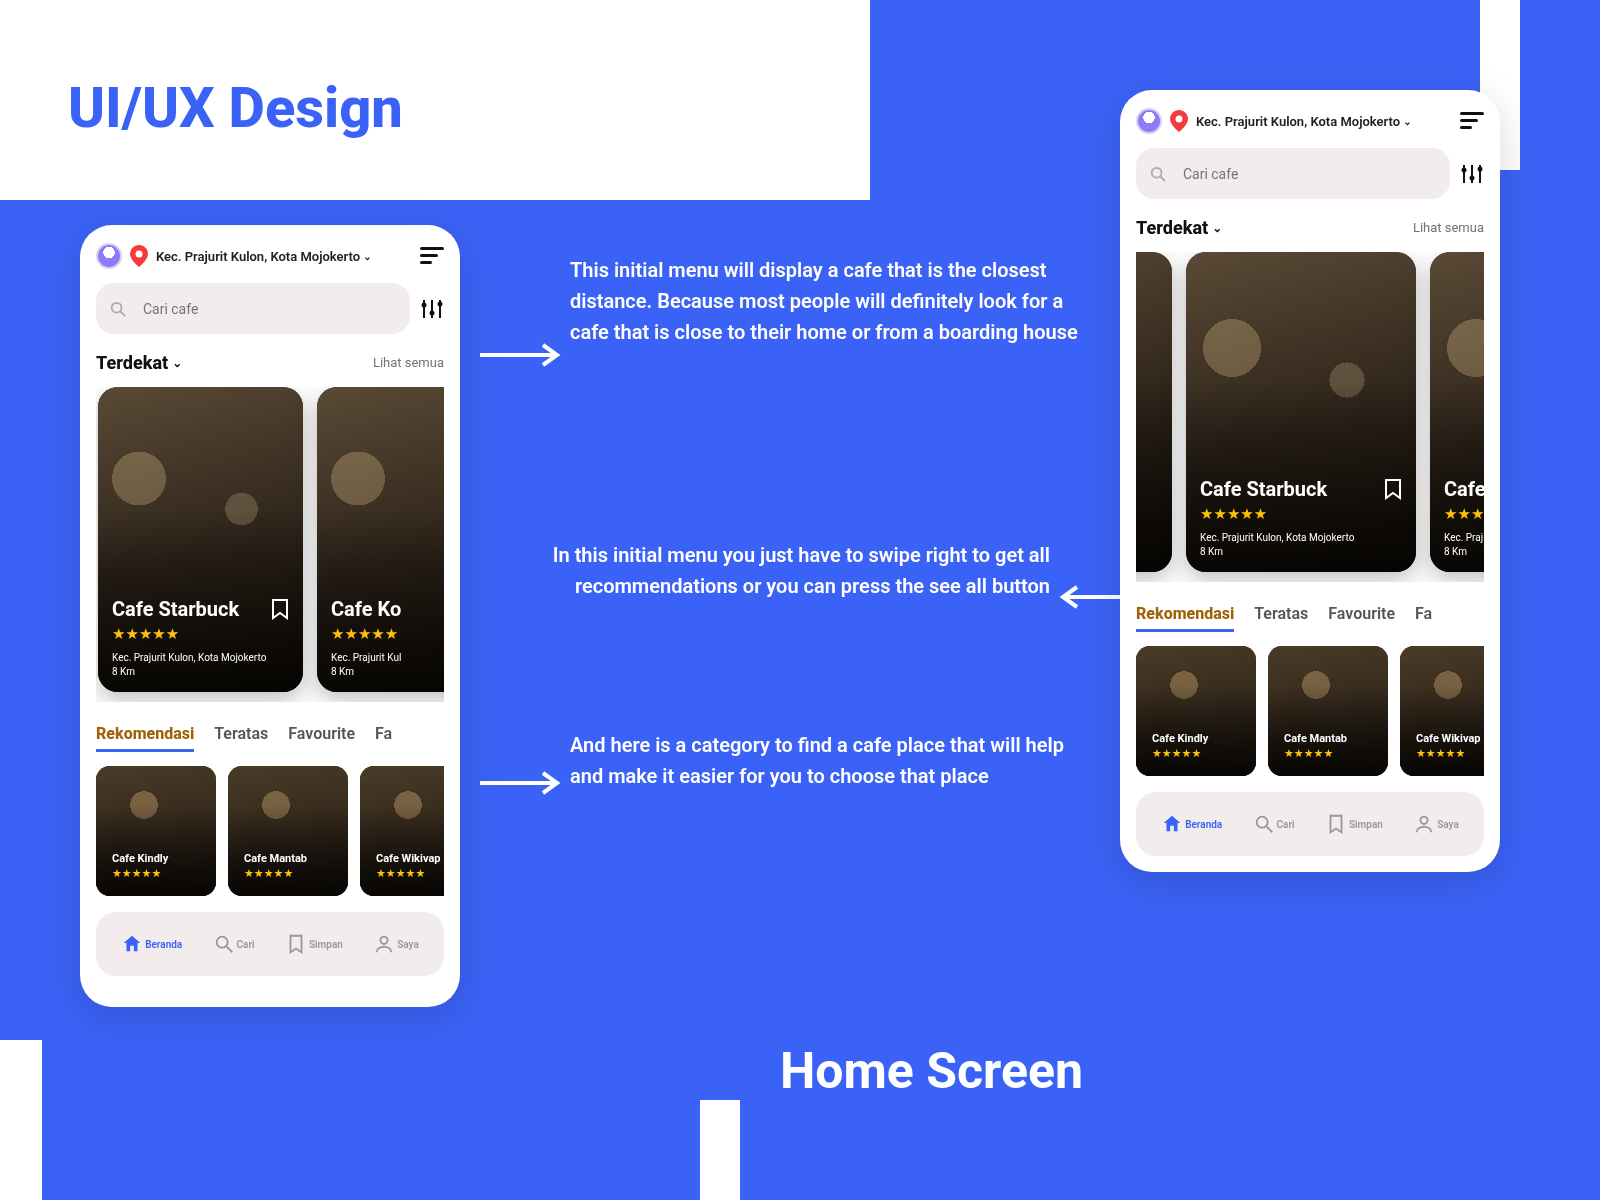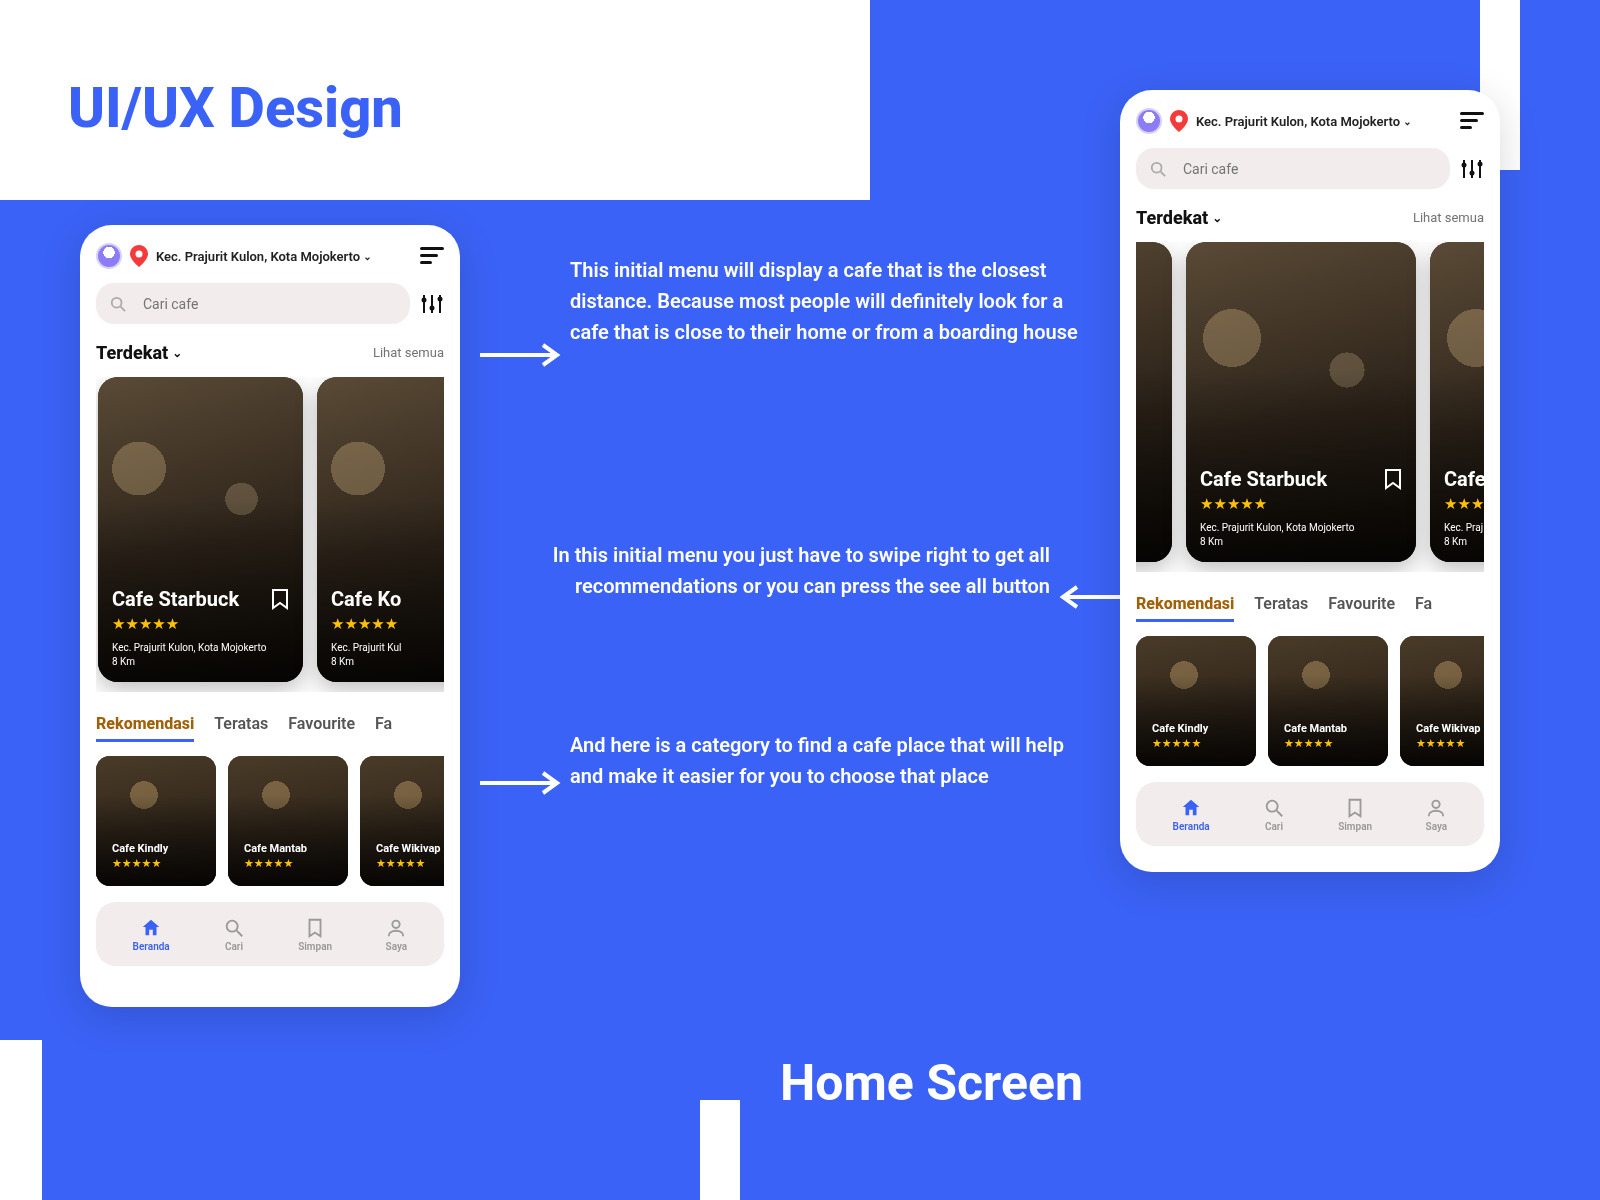--- a/index.html
+++ b/index.html
@@ -2,42 +2,42 @@
 <html><head>
 <meta charset="utf-8">
 <style>
 * { margin: 0; padding: 0; box-sizing: border-box; font-family: -apple-system, BlinkMacSystemFont, 'Segoe UI', Roboto, Helvetica, Arial, sans-serif; }
 body { width: 1600px; height: 1200px; background: #3B62F6; position: relative; overflow: hidden; }
 .white-block-tl { position: absolute; top: 0; left: 0; width: 870px; height: 200px; background: #fff; }
 .white-block-tr { position: absolute; top: 0; right: 80px; width: 40px; height: 170px; background: #fff; }
 .white-block-bl { position: absolute; bottom: 0; left: 0; width: 42px; height: 160px; background: #fff; }
 .white-block-br { position: absolute; bottom: 0; left: 700px; width: 40px; height: 100px; background: #fff; }
 .title-main { position: absolute; top: 75px; left: 68px; font-size: 56px; font-weight: 800; color: #3B62F6; }
-.title-sub { position: absolute; bottom: 88px; left: 780px; font-size: 50px; font-weight: 700; color: #fff; }
+.title-sub { position: absolute; bottom: 100px; left: 780px; font-size: 50px; font-weight: 700; color: #fff; }
 
 .annotation { position: absolute; color: #fff; font-size: 20px; font-weight: 600; line-height: 1.55; }
 .anno1 { top: 255px; left: 570px; width: 510px; }
 .anno2 { top: 540px; left: 490px; width: 560px; text-align: right; }
 .anno3 { top: 730px; left: 570px; width: 510px; }
 
 .arrow { position: absolute; stroke: #fff; fill: none; stroke-width: 4; }
 
 .phone { position: absolute; width: 380px; background: #fff; border-radius: 32px; padding: 18px 16px 14px; box-shadow: 0 10px 40px rgba(0,0,0,0.15); }
 .phone-left { top: 225px; left: 80px; height: 782px; }
 .phone-right { top: 90px; left: 1120px; height: 782px; }
 
 .header-row { display: flex; align-items: center; gap: 8px; margin-bottom: 14px; }
 .avatar { width: 26px; height: 26px; border-radius: 50%; background: radial-gradient(circle at 50% 35%, #fff 0 32%, #8c7cf7 0 100%); border: 2px solid #d6d2f2; flex-shrink: 0; }
 .pin-ico { flex-shrink: 0; }
 .loc-text { font-size: 13px; font-weight: 600; color: #222; flex: 1; display: flex; align-items: center; gap: 3px; }
 .loc-caret { font-size: 10px; }
 .hamburger-ico { width: 24px; flex-shrink: 0; }
 
 .search-row { display: flex; align-items: center; gap: 10px; margin-bottom: 18px; }
-.search-box { flex: 1; background: #F2ECEC; border-radius: 18px; height: 41px; display: flex; align-items: center; padding: 0 14px; gap: 17px; }
+.search-box { flex: 1; background: #F2ECEC; border-radius: 18px; height: 51px; display: flex; align-items: center; padding: 0 14px; gap: 17px; }
 .search-input { border: none; background: transparent; font-size: 14px; color: #999; outline: none; width: 100%; }
 .filter-ico { flex-shrink: 0; }
 
 .sect-head { display: flex; align-items: center; justify-content: space-between; margin-bottom: 14px; }
 .sect-title { font-size: 18px; font-weight: 800; color: #111; display: flex; align-items: center; gap: 4px; }
 .sect-caret { font-size: 12px; }
 .see-all { font-size: 13px; color: #737373; }
 
 .big-cards { display: flex; gap: 14px; overflow: hidden; margin-bottom: 22px; padding: 0 2px 10px; }
 .big-card { width: 205px; height: 305px; border-radius: 20px; background: #3a2f24; position: relative; flex-shrink: 0; color: #fff; display: flex; flex-direction: column; justify-content: flex-end; padding: 14px; box-shadow: 0 8px 22px rgba(0,0,0,0.25); overflow: hidden; }
@@ -66,21 +66,21 @@
 .sc-bg { position: absolute; inset: 0; background:
   radial-gradient(circle at 40% 30%, rgba(255,210,140,.3) 0 12%, transparent 0),
   linear-gradient(170deg, #4a3b28 0%, #1f1710 100%);
 }
 .sc-bg::after { content:''; position:absolute; inset:0; background: linear-gradient(180deg, transparent 30%, rgba(0,0,0,.8) 100%); }
 .sc-inner { position: relative; z-index: 2; }
 .sc-title { font-size: 11px; font-weight: 700; margin-bottom: 2px; }
 .sc-stars { color: #FFC107; font-size: 11px; }
 
 .navbar { background: #F2ECEC; border-radius: 20px; height: 64px; display: flex; align-items: center; justify-content: space-around; padding: 0 10px; }
-.nav-item { display: flex; flex-direction: column; align-items: center; gap: 2px; color: #999; }
+.nav-item { display: flex; flex-direction: row; align-items: center; gap: 2px; color: #999; }
 .nav-item.active { color: #3B62F6; }
 .nav-ico { width: 22px; height: 22px; }
 .nav-label { font-size: 10px; font-weight: 600; }
 </style>
 </head>
 <body>
 
 <div class="white-block-tl"></div>
 <div class="white-block-tr"></div>
 <div class="white-block-bl"></div>

